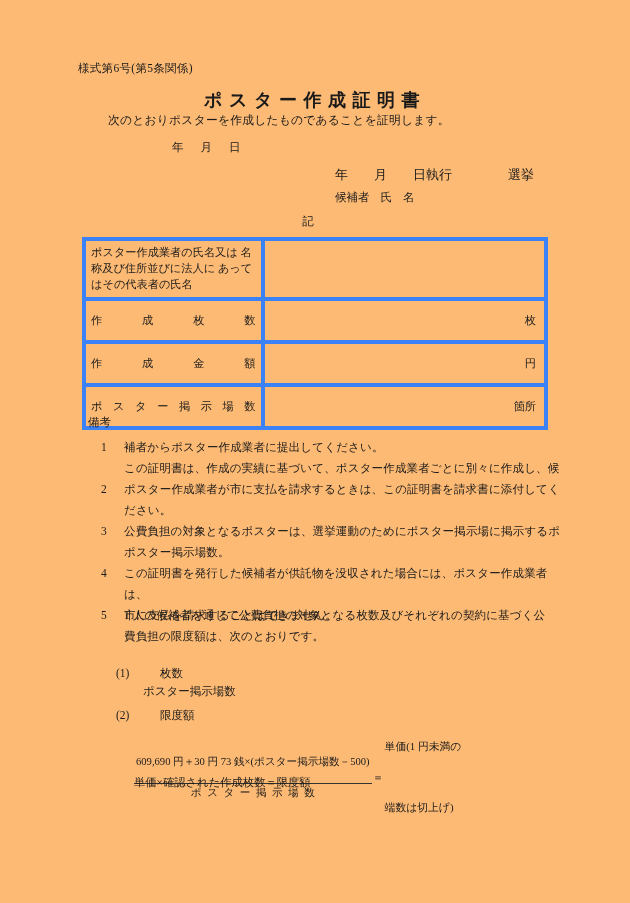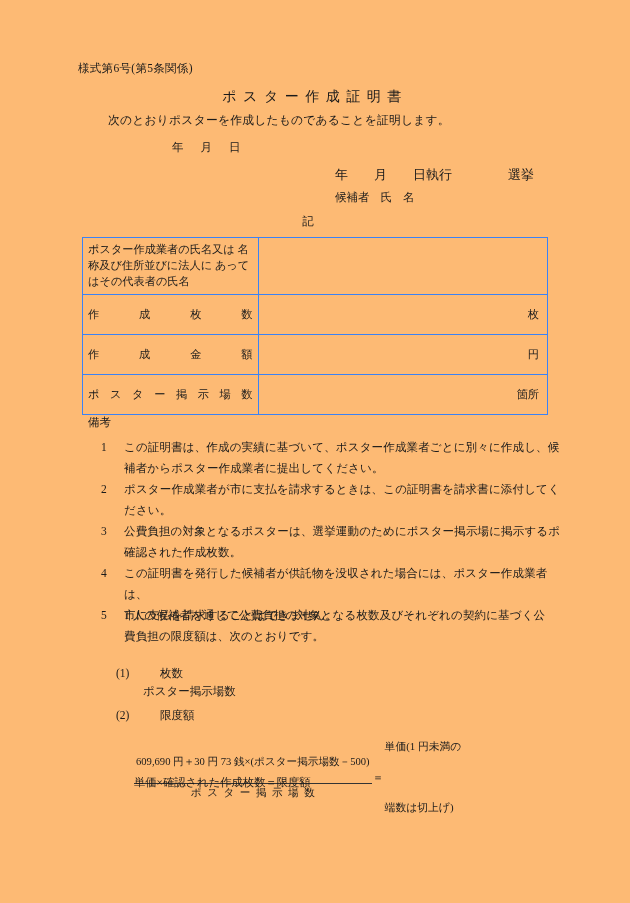--- a/index.html
+++ b/index.html
@@ -30,23 +30,24 @@
     font-size: 11.5px;
     letter-spacing: 0.3px;
     white-space: nowrap;
   }
   .doc-title {
     position: absolute;
     left: 0;
     right: 0;
     top: 88px;
     text-align: center;
-    font-size: 14px;
+    font-size: 18px;
     letter-spacing: 6.5px;
     white-space: nowrap;
+    font-weight: bold;
   }
   .intro {
     position: absolute;
     left: 108px;
     top: 113px;
     font-size: 11.8px;
     letter-spacing: 0.2px;
     white-space: nowrap;
   }
 
@@ -89,21 +90,21 @@
   
   .form-table {
     position: absolute;
     left: 82px;
     top: 237px;
     width: 466px;
     border-collapse: collapse;
     table-layout: fixed;
   }
   .form-table td {
-    border: 1px solid #3b82f6;
+    border: 4px solid #3b82f6;
     font-size: 11.2px;
     vertical-align: middle;
     padding: 0;
   }
   .form-table td.lbl {
     width: 166px;
     padding: 3px 4px 3px 5px;
     line-height: 1.42;
   }
   .form-table td.lbl.spaced {
@@ -249,38 +250,38 @@
         <td class="val"><span></span><span>箇所</span></td>
       </tr>
     </tbody>
   </table>
 
   <div class="notes-title">備考</div>
 
   <div class="note" style="left:96px; top:437px;">
     <span class="num">1</span>
     <span class="body">
+      <span class="l2">補者からポスター作成業者に提出してください。</span>
       <span class="l2">この証明書は、作成の実績に基づいて、ポスター作成業者ごとに別々に作成し、候</span>
-      <span class="l2">補者からポスター作成業者に提出してください。</span>
     </span>
   </div>
 
   <div class="note" style="left:96px; top:479px;">
     <span class="num">2</span>
     <span class="body">
       <span class="l2">ポスター作成業者が市に支払を請求するときは、この証明書を請求書に添付してく</span>
       <span class="l2">ださい。</span>
     </span>
   </div>
 
   <div class="note" style="left:96px; top:521px;">
     <span class="num">3</span>
     <span class="body">
       <span class="l2">公費負担の対象となるポスターは、選挙運動のためにポスター掲示場に掲示するポ</span>
-      <span class="l2">確認された作成枚数。</span>
+      <span class="l2">ポスター掲示場数。</span>
     </span>
   </div>
 
   <div class="note" style="left:96px; top:563px;">
     <span class="num">4</span>
     <span class="body">
       <span class="l2">この証明書を発行した候補者が供託物を没収された場合には、ポスター作成業者は、</span>
       <span class="l2">市に支払を請求することはできません。</span>
     </span>
   </div>

